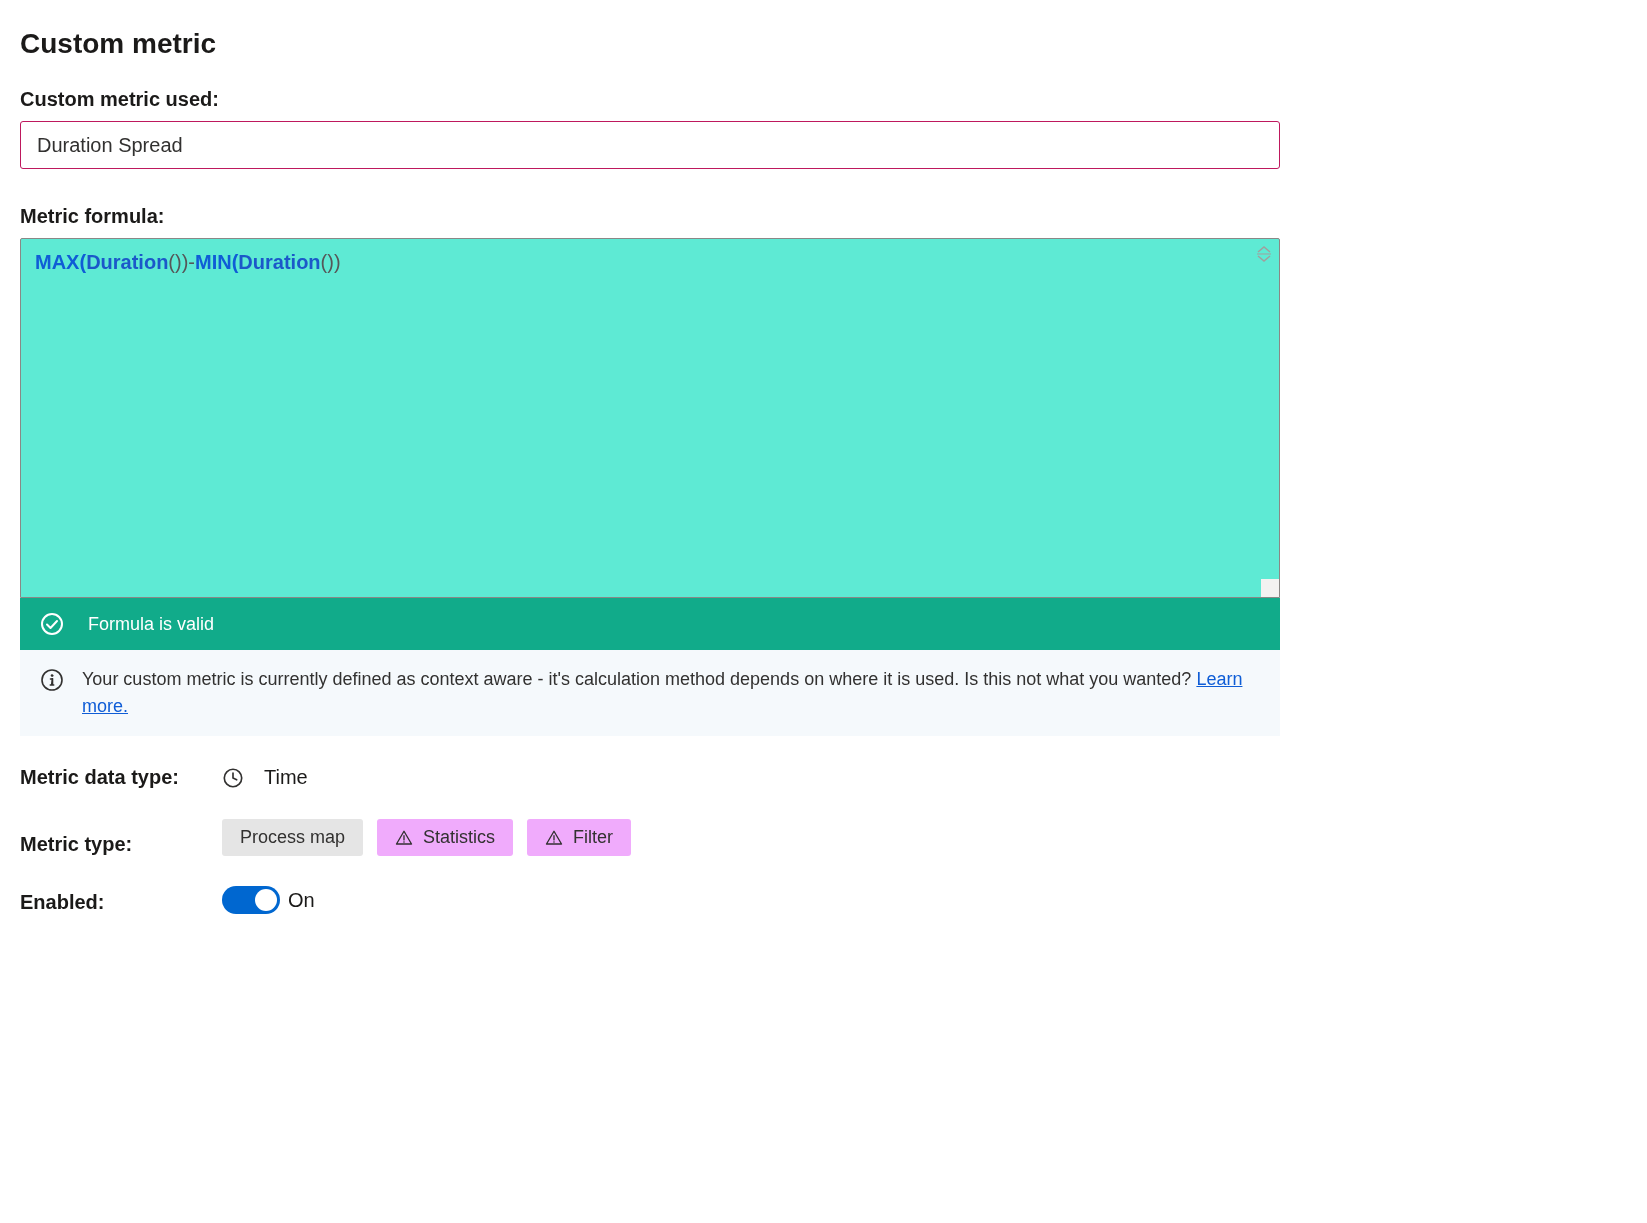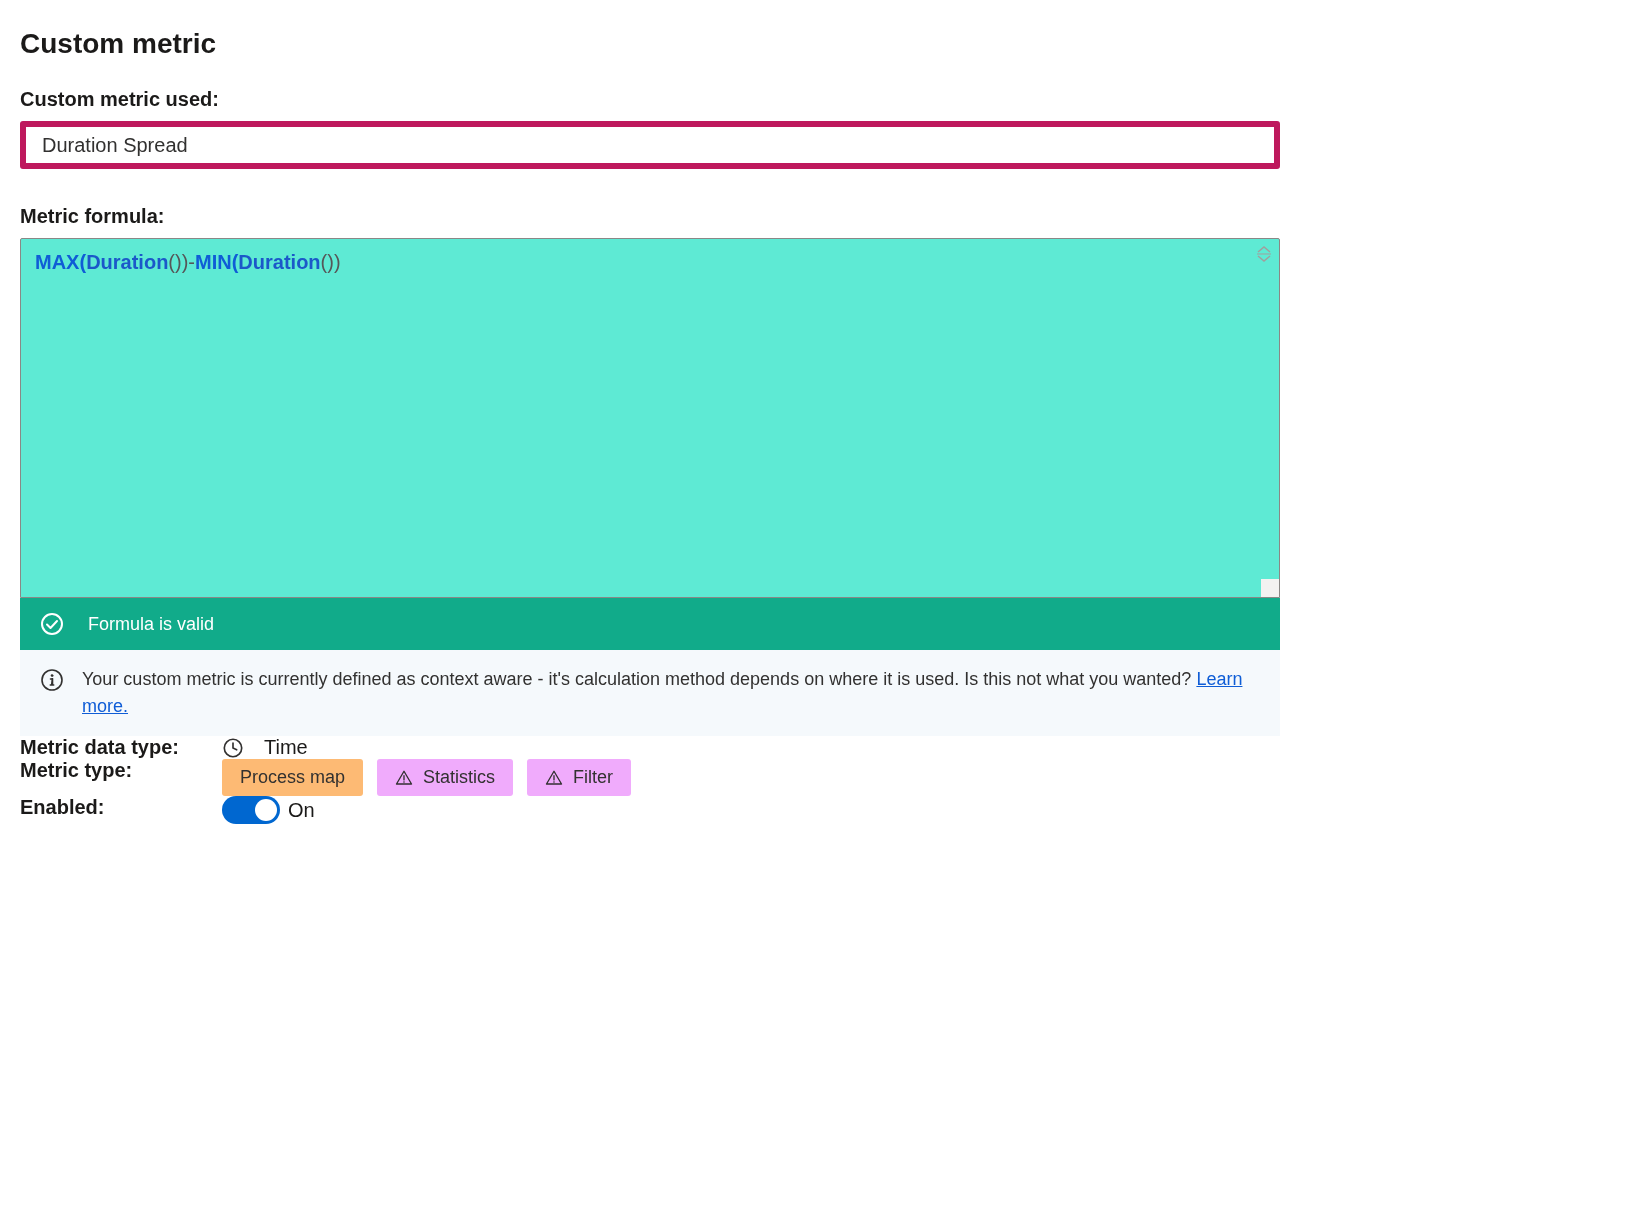--- a/index.html
+++ b/index.html
@@ -18,21 +18,21 @@
   }
   .field-label {
     font-size: 20px;
     font-weight: 700;
     margin-bottom: 10px;
     display: block;
   }
   .text-input {
     width: 100%;
     height: 48px;
-    border: 6px solid #be185d;
+    border: 1px solid #be185d;
     border-radius: 3px;
     padding: 0 16px;
     font-size: 20px;
     color: #323130;
     outline: none;
   }
   .section { margin-bottom: 36px; }
   .formula-box {
     width: 100%;
     height: 360px;
@@ -82,41 +82,42 @@
     line-height: 1.5;
   }
   .info-bar .msg { flex: 1; }
   .info-bar a {
     color: #0f5dd6;
     text-decoration: underline;
   }
   .info-bar svg { flex-shrink: 0; margin-top: 2px; }
   .row {
     display: flex;
-    align-items: flex-start;
+    align-items: flex-end;
+    margin-top: 30px;
     gap: 22px;
   }
   .row .field-label { margin-bottom: 0; min-width: 180px; font-size: 20px; }
   .dtype {
     display: flex;
     align-items: center;
     gap: 20px;
     font-size: 20px;
     color: #1b1a19;
   }
   .chip-row { display: flex; gap: 14px; }
   .chip {
     display: inline-flex;
     align-items: center;
     gap: 10px;
     padding: 8px 18px;
     border-radius: 3px;
     font-size: 18px;
     color: #323130;
-    background: #fdba74;
+    background: #e5e5e5;
   }
   .chip.warn { background: #f0abfc; }
   .chip svg { width: 18px; height: 18px; }
   .toggle-wrap {
     display: flex;
     align-items: center;
     gap: 8px;
   }
   .toggle {
     position: relative;

